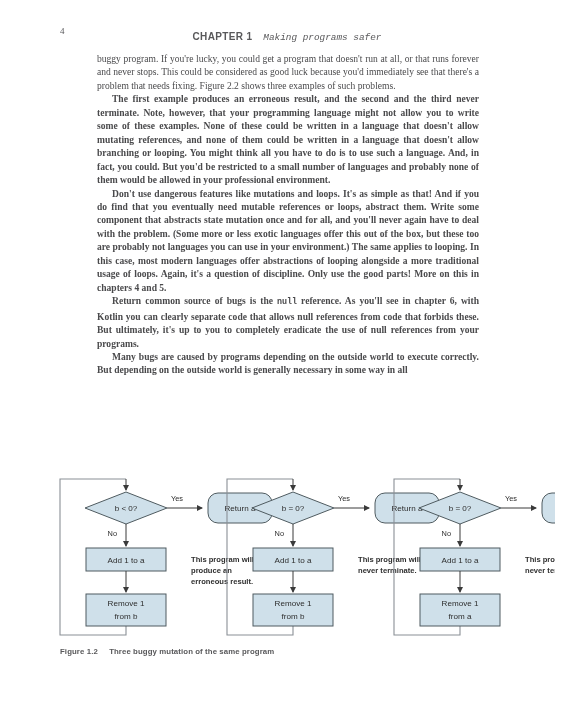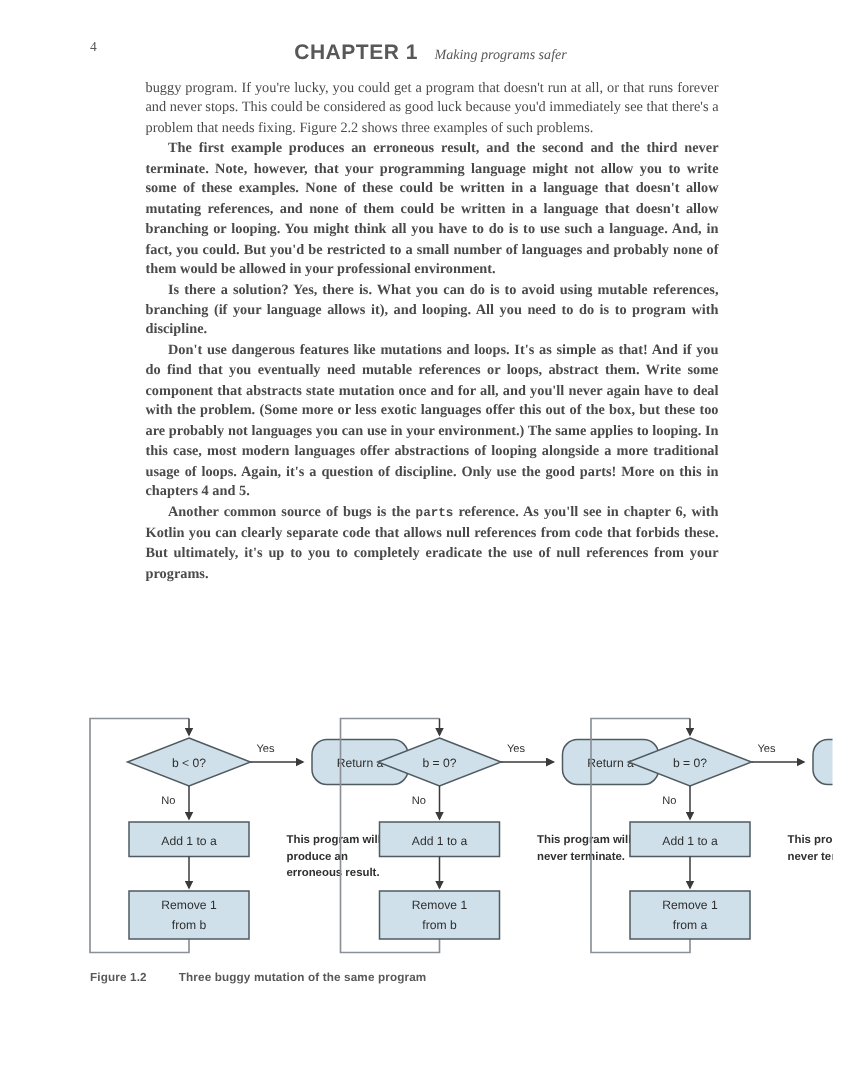--- a/index.html
+++ b/index.html
@@ -36,28 +36,28 @@
   .head-center {
     position: absolute;
     left: 0;
     right: 0;
     top: 0;
     text-align: center;
     white-space: nowrap;
   }
   .chapter-label {
     font-family: "Liberation Sans", sans-serif;
-    font-size: 14px;
+    font-size: 10px;
     font-weight: bold;
     letter-spacing: 0.35px;
     color: #58585a;
     text-transform: none;
   }
   .chapter-title {
-    font-family: Liberation Serif, serif;
+    font-family: Liberation Mono, monospace;
     font-style: italic;
     font-size: 9.4px;
     color: #58585a;
     margin-left: 7px;
     text-align: right;
   }
 
   
   .textblock {
     position: absolute;
@@ -95,21 +95,21 @@
     position: absolute;
     left: 60px;
     top: 647px;
     font-family: "Liberation Sans", sans-serif;
     font-size: 7.8px;
     font-weight: bold;
     color: #58585a;
     letter-spacing: 0.1px;
     white-space: nowrap;
   }
-  .fig-caption .cap-num { margin-right: 19px; }
+  .fig-caption .cap-num { margin-right: 9px; }
 
   
   text.node-label {
     font-family: "Liberation Sans", sans-serif;
     font-size: 8.1px;
     fill: #2d2d2d;
   }
   text.edge-label {
     font-family: "Liberation Sans", sans-serif;
     font-size: 7.4px;
@@ -129,23 +129,23 @@
   <span class="folio">4</span>
   <span class="head-center">
     <span class="chapter-label">CHAPTER 1</span>
     <span class="chapter-title">Making programs safer</span>
   </span>
 </div>
 
 <div class="textblock">
   <p class="body">buggy program. If you're lucky, you could get a program that doesn't run at all, or that runs forever and never stops. This could be considered as good luck because you'd immediately see that there's a problem that needs fixing. Figure 2.2 shows three examples of such problems.</p>
   <p class="body">The first example produces an erroneous result, and the second and the third never terminate. Note, however, that your programming language might not allow you to write some of these examples. None of these could be written in a language that doesn't allow mutating references, and none of them could be written in a language that doesn't allow branching or looping. You might think all you have to do is to use such a language. And, in fact, you could. But you'd be restricted to a small number of languages and probably none of them would be allowed in your professional environment.</p>
-  <p class="body">Is there a solution? Yes, there is. What you can do is to avoid using mutable references, branching (if your language allows it), and looping. All you need to do is to program with discipline.</p>
   <p class="body">Don't use dangerous features like mutations and loops. It's as simple as that! And if you do find that you eventually need mutable references or loops, abstract them. Write some component that abstracts state mutation once and for all, and you'll never again have to deal with the problem. (Some more or less exotic languages offer this out of the box, but these too are probably not languages you can use in your environment.) The same applies to looping. In this case, most modern languages offer abstractions of looping alongside a more traditional usage of loops. Again, it's a question of discipline. Only use the good parts! More on this in chapters 4 and 5.</p>
-  <p class="body"><span>Another common source of bugs is the </span><code class="mono">parts</code><span> reference. As you'll see in chapter 6, with Kotlin you can clearly separate code that allows null references from code that forbids these. But ultimately, it's up to you to completely eradicate the use of null references from your programs.</span></p>
+  <p class="body"><span>Return common source of bugs is the </span><code class="mono">null</code><span> reference. As you'll see in chapter 6, with Kotlin you can clearly separate code that allows null references from code that forbids these. But ultimately, it's up to you to completely eradicate the use of null references from your programs.</span></p>
+  <p class="body">Many bugs are caused by programs depending on the outside world to execute correctly. But depending on the outside world is generally necessary in some way in all</p>
 </div>
 
 <div class="figure">
   <svg width="500" height="175" viewBox="0 0 500 175" xmlns="http://www.w3.org/2000/svg">
     <defs>
       <marker id="arrow" markerWidth="6" markerHeight="6" refX="5" refY="3" orient="auto">
         <path d="M0,0 L6,3 L0,6 Z" fill="#3a3a3a"></path>
       </marker>
     </defs>
 

